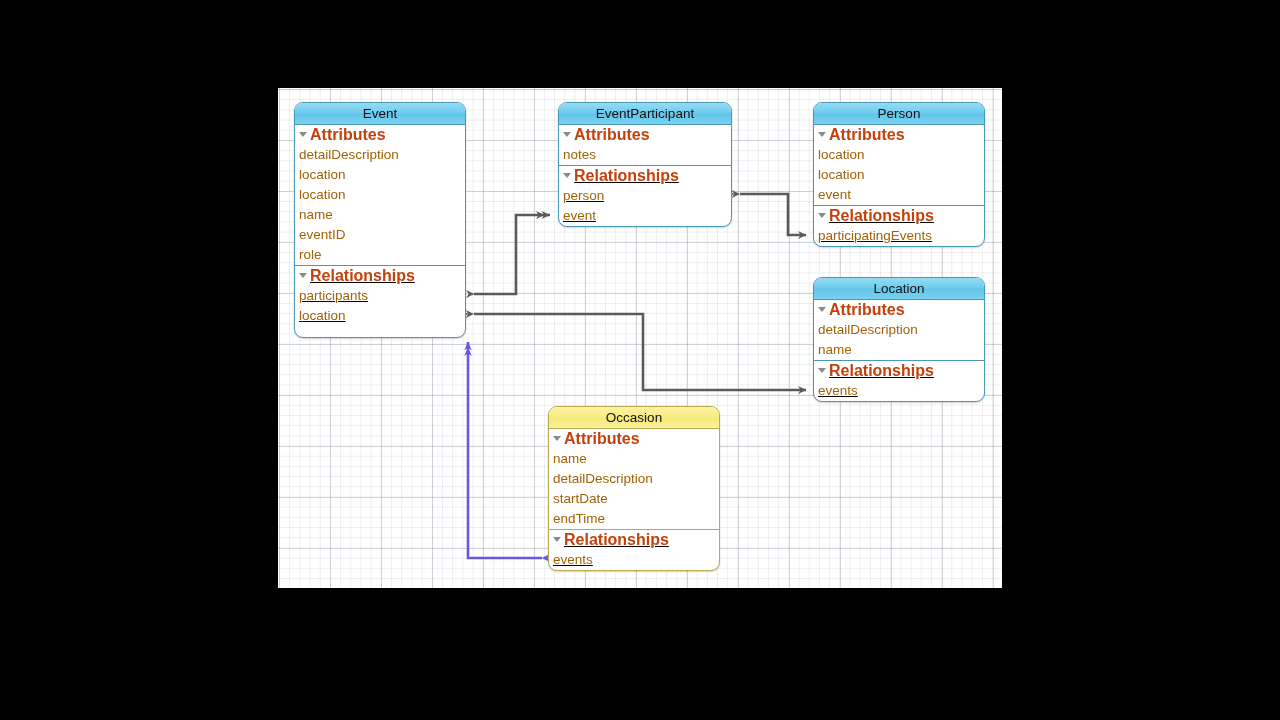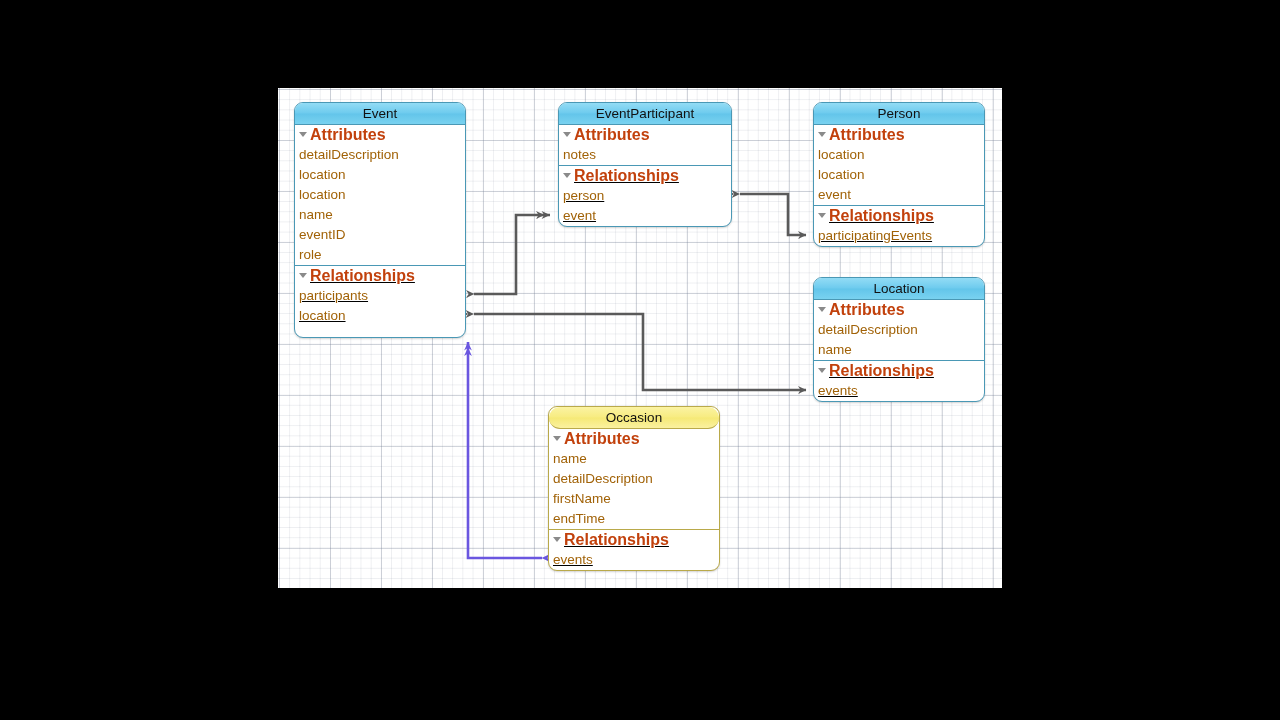--- a/index.html
+++ b/index.html
@@ -66,21 +66,20 @@
     line-height: 21px;
     text-align: center;
     font-size: 13.5px;
     color: #111111;
     background: linear-gradient(to bottom, #93dcf5 0%, #6ecbee 48%, #63c5ea 52%, #79d2f0 100%);
     border-bottom: 1.5px solid #4a98b5;
   }
   .entity.occasion .entity-title {
     background: linear-gradient(to bottom, #fbf3a3 0%, #f7ec81 48%, #f5e976 52%, #faf1a0 100%);
     border-bottom-color: #b9a94a;
-    border-radius: 11px;
   }
 
   .section {
     padding: 0;
   }
   .section + .section {
     border-top: 1.5px solid #4a98b5;
     text-decoration: underline;
   }
   .entity.occasion .section + .section {
@@ -259,21 +258,21 @@
 
     <div class="entity occasion" id="ent-occasion">
       <div class="entity-title">Occasion</div>
 
       <div class="section">
         <div class="section-head">
           <span class="disclosure"></span><span>Attributes</span>
         </div>
         <div class="row">name</div>
         <div class="row">detailDescription</div>
-        <div class="row">firstName</div>
+        <div class="row">startDate</div>
         <div class="row">endTime</div>
       </div>
 
       <div class="section">
         <div class="section-head">
           <span class="disclosure"></span><span>Relationships</span>
         </div>
         <div class="row">events</div>
       </div>
     </div>

